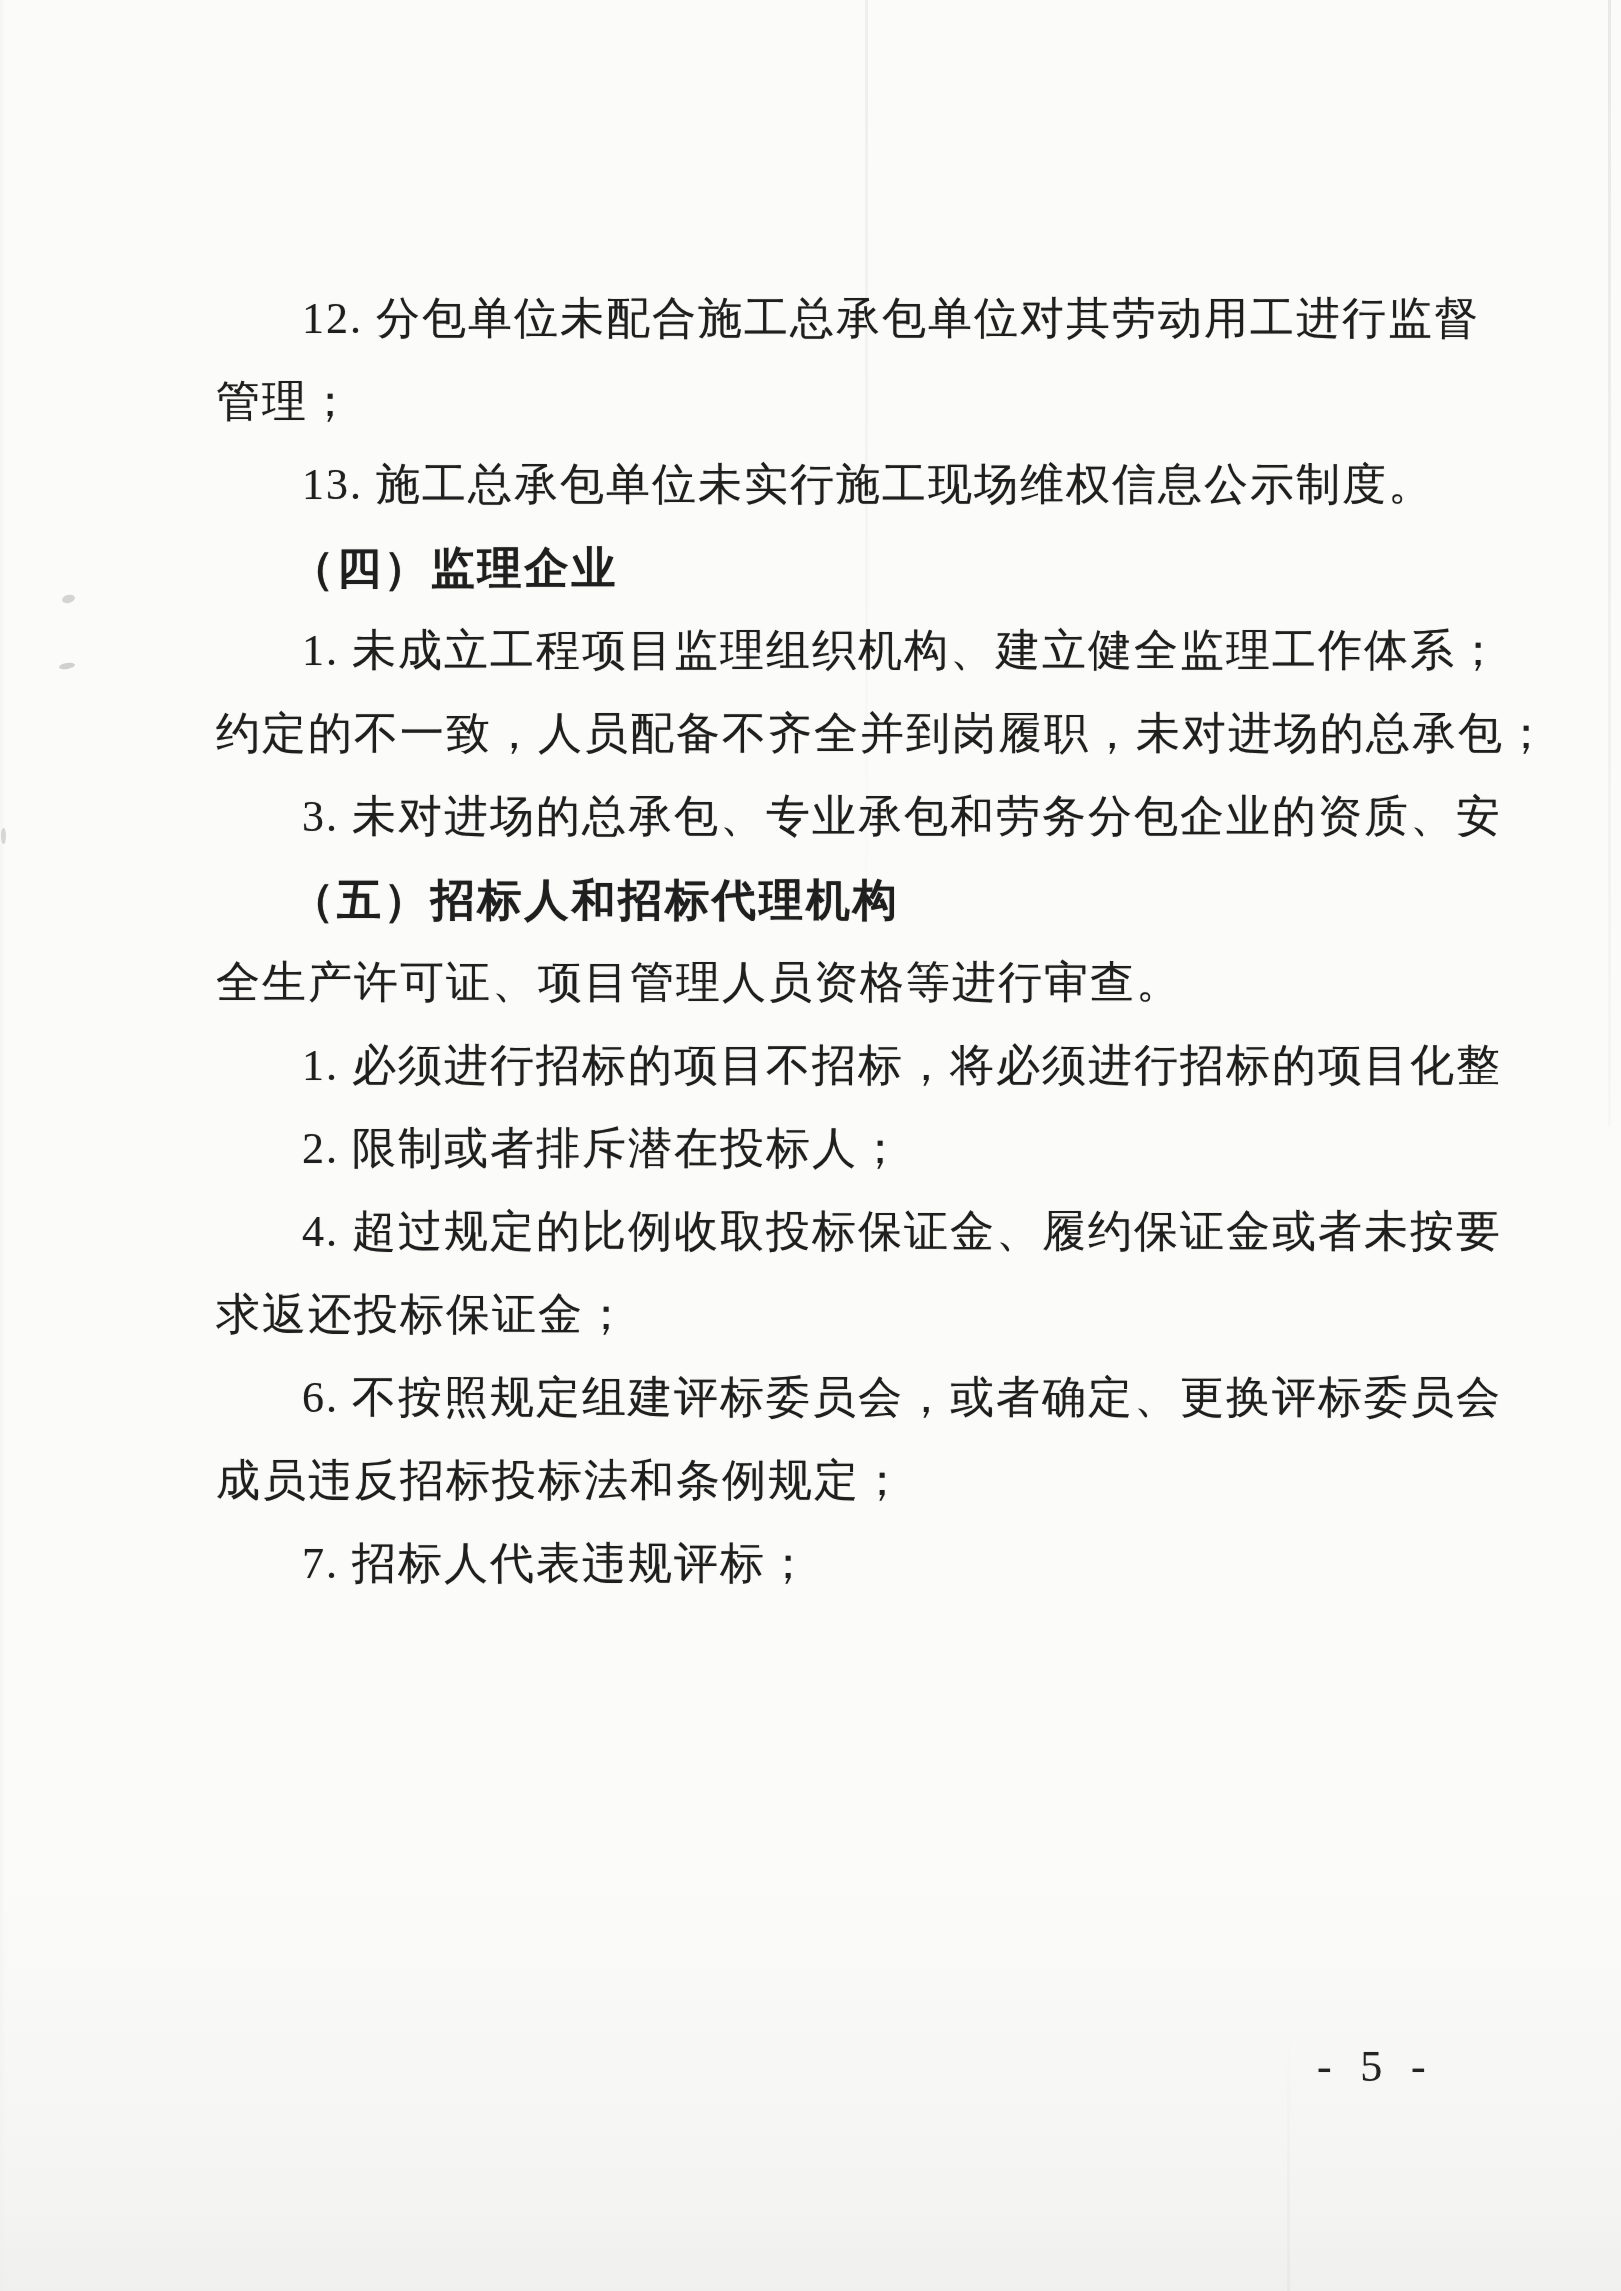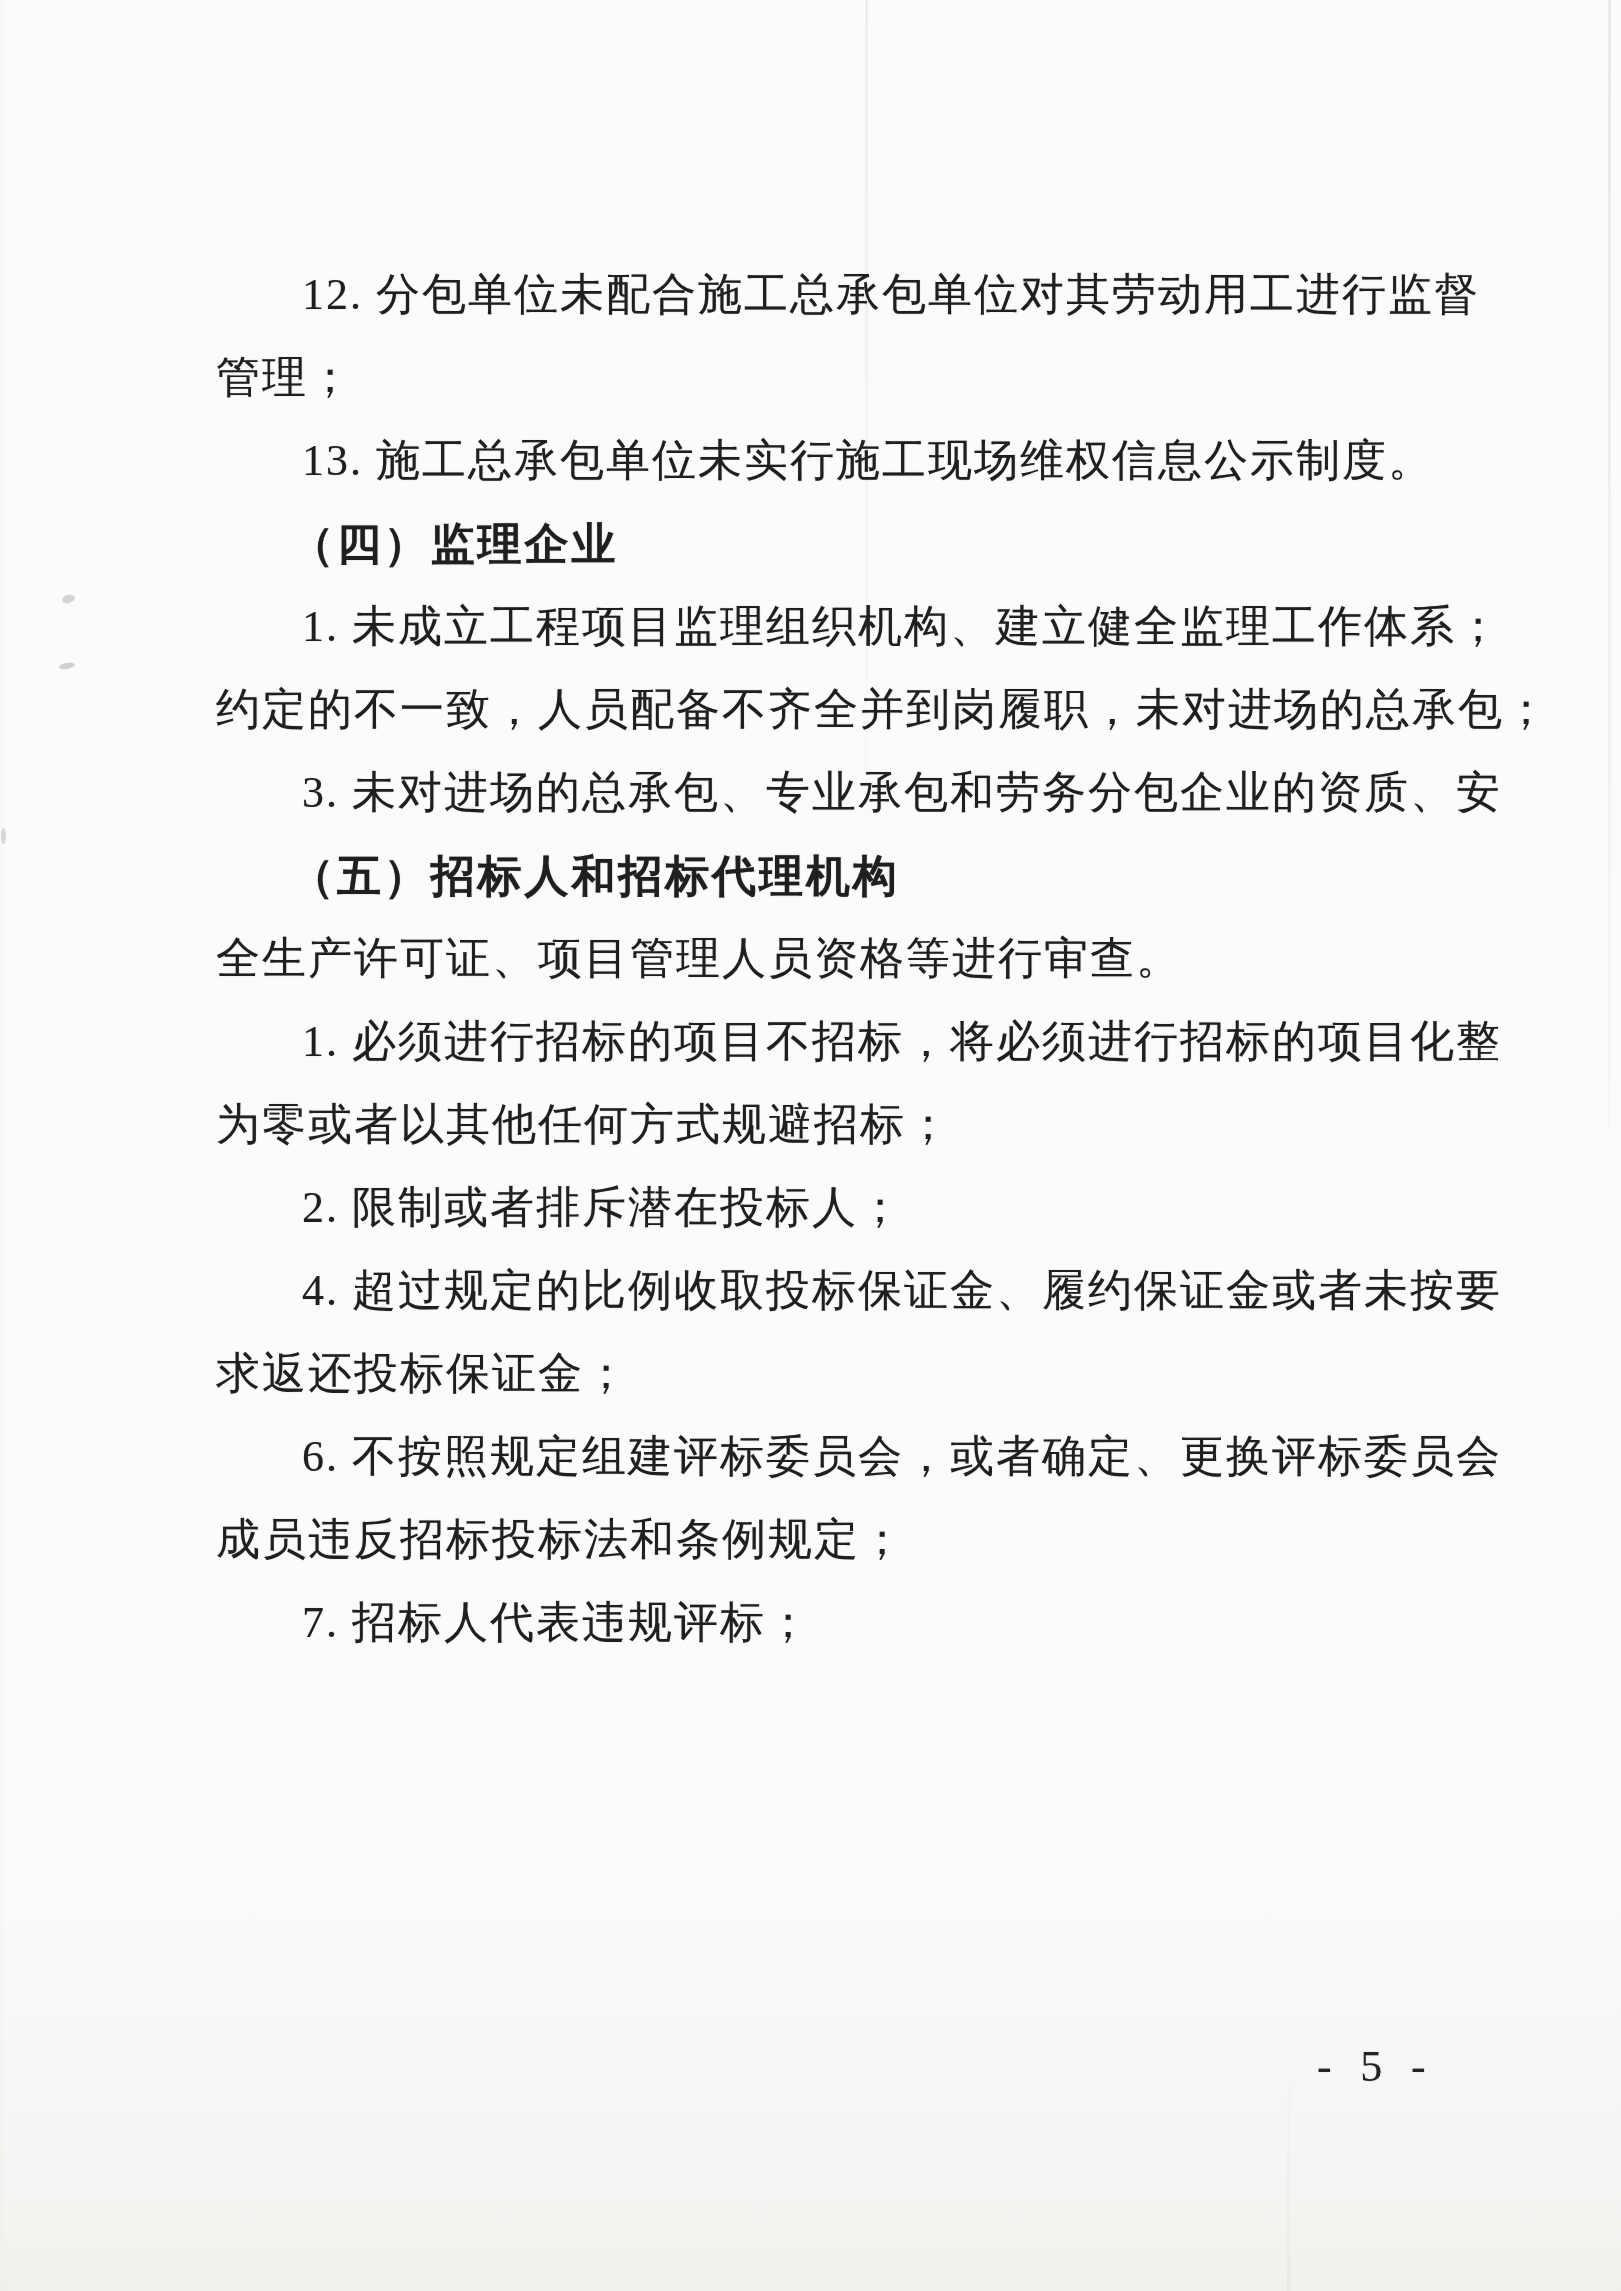--- a/index.html
+++ b/index.html
@@ -45,21 +45,21 @@
     border-radius: 50%;
     pointer-events: none;
   }
   .speck-1 { left: 62px; top: 595px; width: 12.7px; height: 7.8px; opacity: .55; transform: rotate(-14deg); }
   .speck-2 { left: 59px; top: 663px; width: 15.7px; height: 5.9px; opacity: .6; transform: rotate(-10deg); }
   .speck-3 { left: 1px;  top: 828px; width: 4.9px;  height: 15.7px; opacity: .5; }
 
   .content {
     position: absolute;
     left: 216px;
-    top: 253px;
+    top: 277px;
     width: 1223px;
     color: #1f1f1f;
   }
   .line {
     height: 83px;
     line-height: 83px;
     font-size: 44px;
     letter-spacing: 2px;
     white-space: nowrap;
     text-shadow: 0 0 1px rgba(45,45,45,0.45);
@@ -100,21 +100,20 @@
     <div class="line indent">12. 分包单位未配合施工总承包单位对其劳动用工进行监督</div>
     <div class="line">管理；</div>
     <div class="line indent">13. 施工总承包单位未实行施工现场维权信息公示制度。</div>
     <div class="line heading">（四）监理企业</div>
     <div class="line indent">1. 未成立工程项目监理组织机构、建立健全监理工作体系；</div>
     <div class="line">约定的不一致，人员配备不齐全并到岗履职，未对进场的总承包；</div>
     <div class="line indent">3. 未对进场的总承包、专业承包和劳务分包企业的资质、安</div>
     <div class="line heading">（五）招标人和招标代理机构</div>
     <div class="line">全生产许可证、项目管理人员资格等进行审查。</div>
     <div class="line indent">1. 必须进行招标的项目不招标，将必须进行招标的项目化整</div>
-    <div class="line">为零或者以其他任何方式规避招标；</div>
     <div class="line indent">2. 限制或者排斥潜在投标人；</div>
     <div class="line indent">4. 超过规定的比例收取投标保证金、履约保证金或者未按要</div>
     <div class="line">求返还投标保证金；</div>
     <div class="line indent">6. 不按照规定组建评标委员会，或者确定、更换评标委员会</div>
     <div class="line">成员违反招标投标法和条例规定；</div>
     <div class="line indent">7. 招标人代表违规评标；</div>
   </div>
 
   <div class="footer">- 5 -</div>
 

